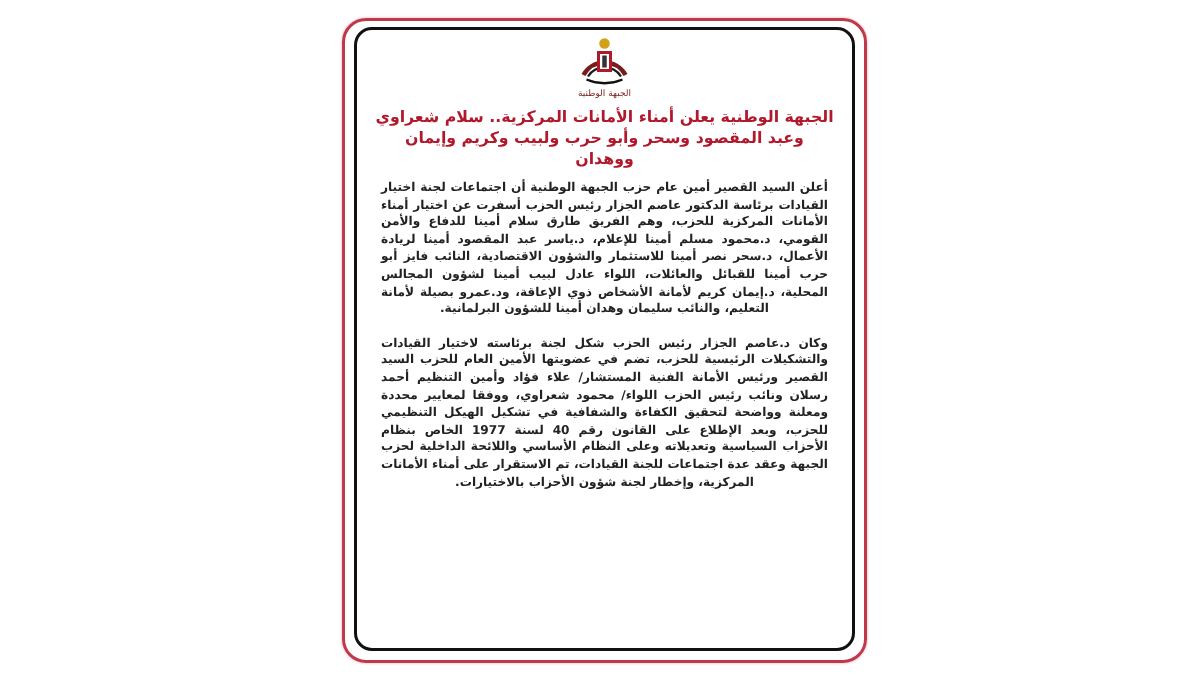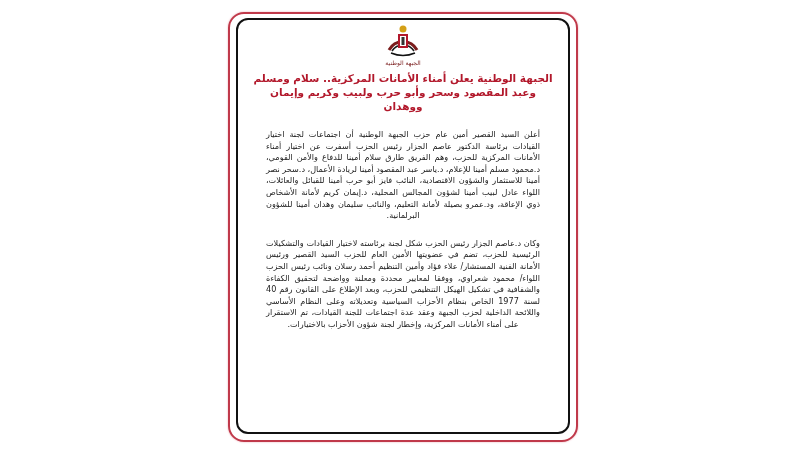--- a/index.html
+++ b/index.html
@@ -24,21 +24,21 @@
     display:block; margin:2px auto 0 auto; width:40px; height:40px;
   }
   .logo-caption {
     text-align:center; font-size:6px; color:#7a1c1c; margin-top:-1px; line-height:8px;
   }
   .headline {
     text-align:center; color:#b2182b; font-weight:bold; font-size:10.5px; line-height:14px;
     margin:4px 0 6px 0;
   }
   .para {
-    color:#222; font-weight:normal; font-size:8.1px; line-height:11.6px; margin:16px;
+    color:#222; font-weight:bold; font-size:8.1px; line-height:11.6px; margin:4px;
     text-align-last:center;
   }
   .para + .para { margin-top:11px; }
 </style>
 </head>
 <body>
 
 <div class="frame-outer"></div>
 <div class="frame-inner"></div>
 
@@ -46,16 +46,16 @@
   <svg class="logo" viewBox="0 0 40 40">
     <path d="M6 30 A16 16 0 0 1 34 30" fill="none" stroke="#7a1c1c" stroke-width="3"></path>
     <path d="M9 31 A13 13 0 0 1 31 31" fill="none" stroke="#1a1a1a" stroke-width="1.5"></path>
     <rect x="15" y="14" width="10" height="14" fill="#b2182b"></rect>
     <rect x="17" y="16" width="6" height="10" fill="#ffffff"></rect>
     <rect x="18.5" y="17" width="3" height="8" fill="#333"></rect>
     <circle cx="20" cy="9" r="3.5" fill="#d4a017"></circle>
     <path d="M8 33 Q20 38 32 33" fill="none" stroke="#111" stroke-width="1.5"></path>
   </svg>
   <div class="logo-caption">الجبهة الوطنية</div>
-  <div class="headline">الجبهة الوطنية يعلن أمناء الأمانات المركزية.. سلام ومسلم وعبد المقصود وسحر وأبو حرب ولبيب وكريم وإيمان ووهدان</div>
+  <div class="headline">الجبهة الوطنية يعلن أمناء الأمانات المركزية.. سلام شعراوي وعبد المقصود وسحر وأبو حرب ولبيب وكريم وإيمان ووهدان</div>
   <p class="para">أعلن السيد القصير أمين عام حزب الجبهة الوطنية أن اجتماعات لجنة اختيار القيادات برئاسة الدكتور عاصم الجزار رئيس الحزب أسفرت عن اختيار أمناء الأمانات المركزية للحزب، وهم الفريق طارق سلام أمينا للدفاع والأمن القومي، د.محمود مسلم أمينا للإعلام، د.ياسر عبد المقصود أمينا لريادة الأعمال، د.سحر نصر أمينا للاستثمار والشؤون الاقتصادية، النائب فايز أبو حرب أمينا للقبائل والعائلات، اللواء عادل لبيب أمينا لشؤون المجالس المحلية، د.إيمان كريم لأمانة الأشخاص ذوي الإعاقة، ود.عمرو بصيلة لأمانة التعليم، والنائب سليمان وهدان أمينا للشؤون البرلمانية.</p>
   <p class="para">وكان د.عاصم الجزار رئيس الحزب شكل لجنة برئاسته لاختيار القيادات والتشكيلات الرئيسية للحزب، تضم في عضويتها الأمين العام للحزب السيد القصير ورئيس الأمانة الفنية المستشار/ علاء فؤاد وأمين التنظيم أحمد رسلان ونائب رئيس الحزب اللواء/ محمود شعراوي، ووفقا لمعايير محددة ومعلنة وواضحة لتحقيق الكفاءة والشفافية في تشكيل الهيكل التنظيمي للحزب، وبعد الإطلاع على القانون رقم 40 لسنة 1977 الخاص بنظام الأحزاب السياسية وتعديلاته وعلى النظام الأساسي واللائحة الداخلية لحزب الجبهة وعقد عدة اجتماعات للجنة القيادات، تم الاستقرار على أمناء الأمانات المركزية، وإخطار لجنة شؤون الأحزاب بالاختيارات.</p>
 </div>
 
 </body></html>

